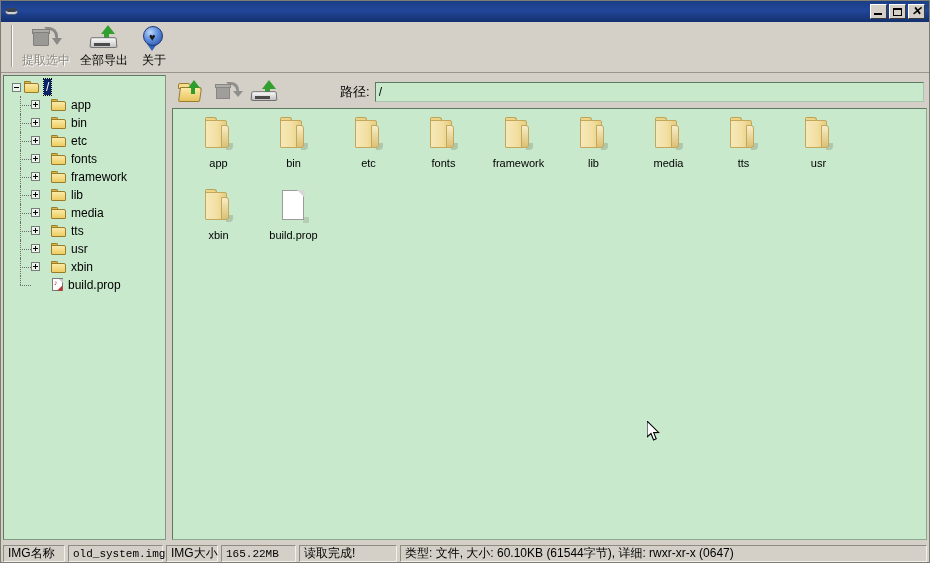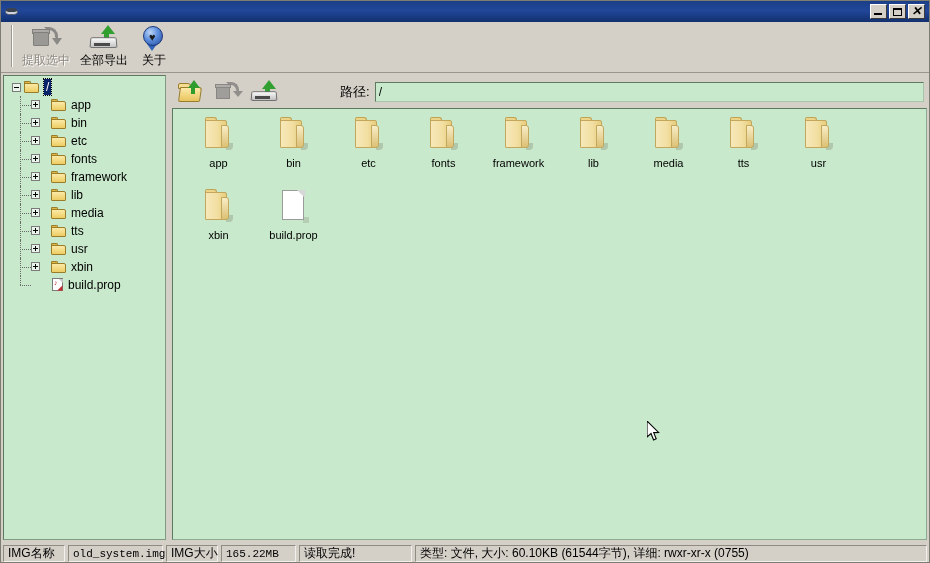--- a/index.html
+++ b/index.html
@@ -829,21 +829,21 @@
           </div>
         </div>
     </div>
   </div>
 
   <div id="statusbar">
     <div class="sb-cell sunken" style="width:62px">IMG名称</div>
     <div class="sb-cell sunken sb-mono" style="width:95px">old_system.img</div>
     <div class="sb-cell sunken" style="width:52px">IMG大小</div>
     <div class="sb-cell sunken sb-mono" style="width:75px">165.22MB</div>
-    <div class="sb-cell sunken" style="width:113px">读取完成!</div>
-    <div class="sb-cell sunken" style="flex:1">类型: 文件, 大小: 60.10KB (61544字节), 详细: rwxr-xr-x (0755)</div>
+    <div class="sb-cell sunken" style="width:98px">读取完成!</div>
+    <div class="sb-cell sunken" style="flex:1">类型: 文件, 大小: 60.10KB (61544字节), 详细: rwxr-xr-x (0647)</div>
   </div>
 
   <svg id="cursor" viewBox="0 0 14 21" style="left: 646px; top: 420px;">
     <polygon points="0,0 0,16 4,12.5 6.6,19 9.2,17.8 6.7,11.6 11.6,11.4" fill="#ffffff" stroke="#000000" stroke-width="1.1"></polygon>
   </svg>
 
 </div>
 
 </body></html>

